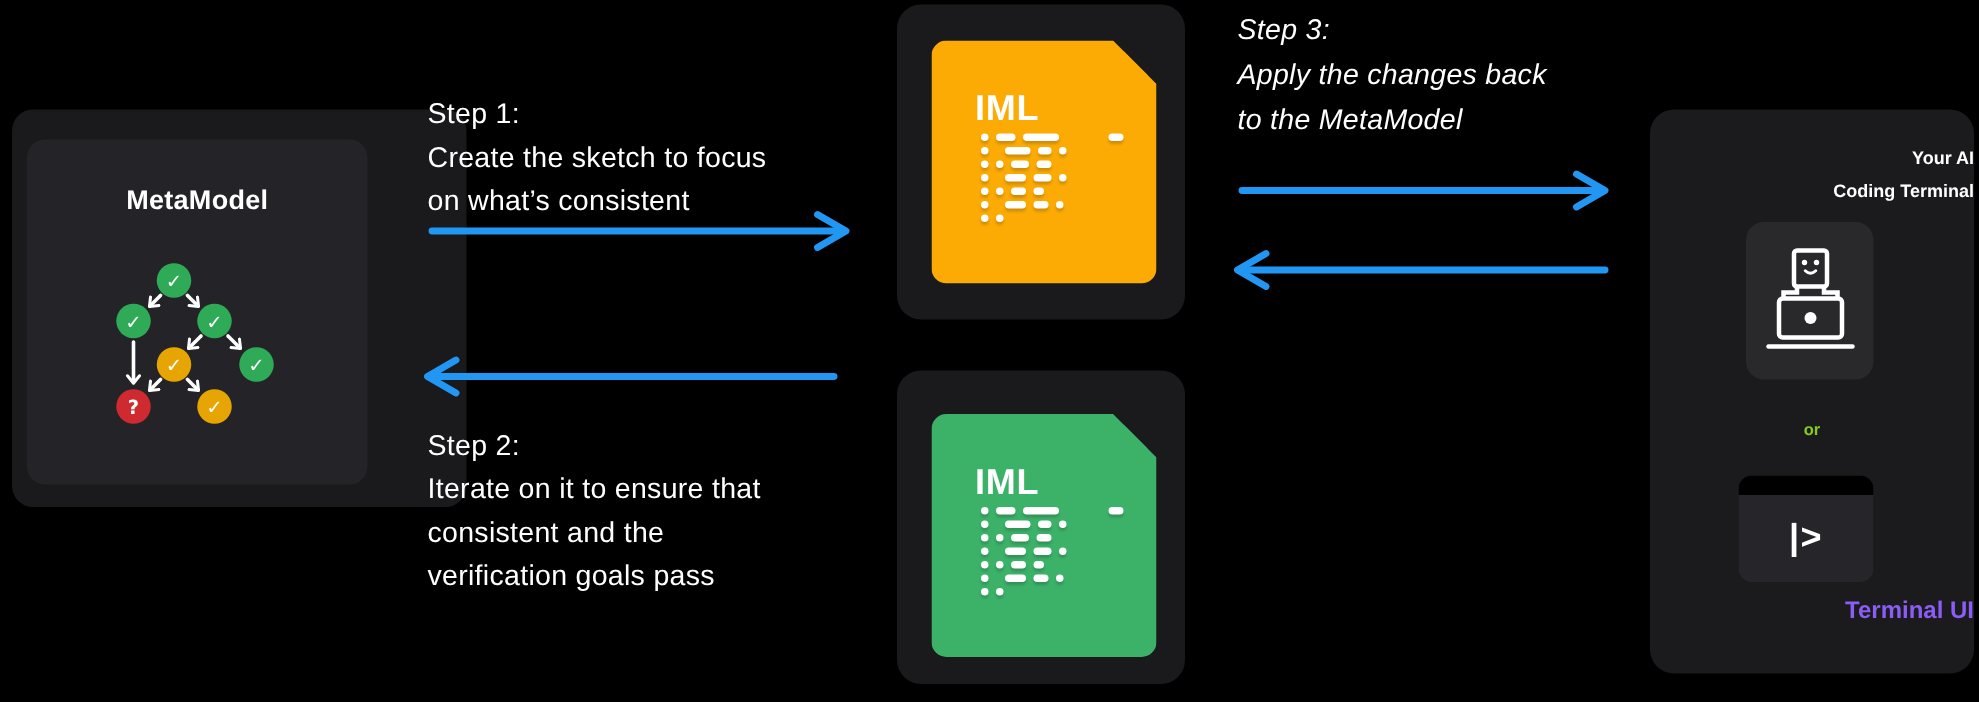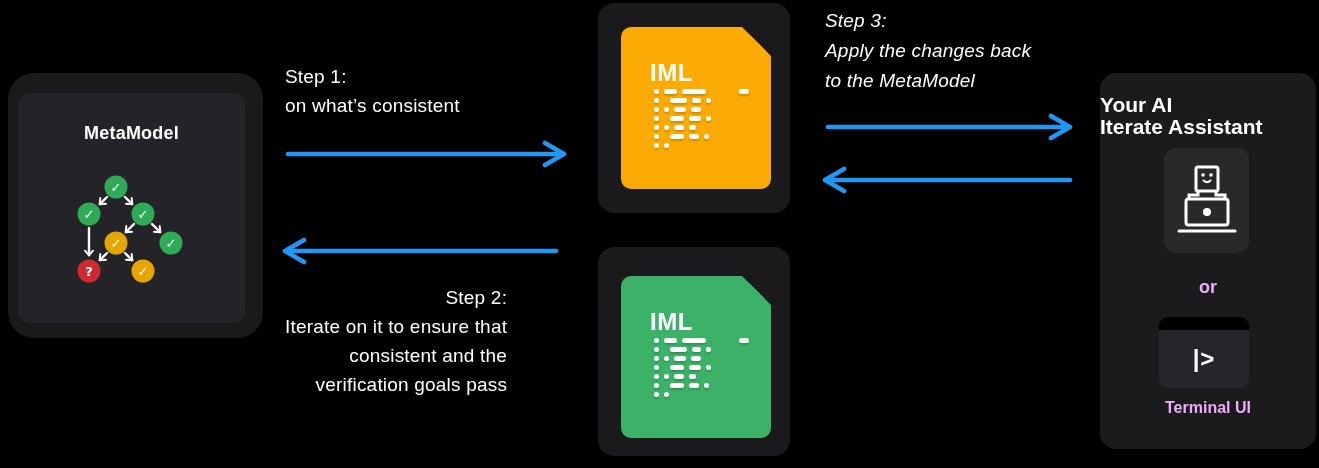--- a/index.html
+++ b/index.html
@@ -1,31 +1,31 @@
 <!DOCTYPE html>
 <html><head>
 <meta charset="utf-8">
 <style>
   html,body{margin:0;padding:0;background:#000;}
   body{font-family:"Liberation Sans",sans-serif;-webkit-font-smoothing:antialiased;}
   #canvas{position:relative;width:1319px;height:468px;background:#000;overflow:hidden;}
 
   
   .panel{position:absolute;background:#1a1a1c;border-radius:16px;}
-  #metamodel-panel{left:8px;top:73px;width:255px;height:265px;border-radius:26px;}
+  #metamodel-panel{left:8px;top:73px;width:255px;height:265px;border-radius:14px;padding-left:48px;}
   #metamodel-inner{position:absolute;left:10px;top:20px;width:227px;height:230px;
     background:#242428;border-radius:12px;}
   #metamodel-title{position:absolute;top:30px;left:0;width:100%;text-align:center;
     color:#fff;font-size:18px;font-weight:700;letter-spacing:.2px;}
   #model-graph{position:absolute;left:0;top:0;}
 
   
   .step-text{position:absolute;color:#fff;font-size:19px;line-height:29px;font-weight:400;letter-spacing:.2px;}
   #step1-text{left:285px;top:34px;margin-top:28px;}
-  #step2-text{left:285px;top:283px;text-align:right;}
+  #step2-text{left:285px;top:283px;}
   #step3-text{left:825px;top:6px;line-height:30px;font-style:italic;}
 
   .flow-arrow{position:absolute;}
   #arrow-step1{left:285px;top:139px;}
   #arrow-step2{left:282px;top:236px;}
   #arrow-step3{left:825px;top:112px;}
   #arrow-return{left:822px;top:165px;}
 
   
   #doc1-container{left:598px;top:3px;width:192px;height:210px;}
@@ -42,34 +42,34 @@
   .code-row{display:flex;align-items:center;height:5px;margin-bottom:4px;gap:5px;}
   .dot{width:5px;height:5px;border-radius:50%;background:#fff;flex:0 0 auto;
     box-shadow:0 2px 2px rgba(0,0,0,.18);}
   .dash{height:5px;border-radius:3px;background:#fff;flex:0 0 auto;
     box-shadow:0 2px 2px rgba(0,0,0,.18);}
   .mla{margin-left:auto;}
   .ind{margin-left:6px;}
 
   
   #assistant-panel{left:1100px;top:73px;width:216px;height:376px;background:#1b1b1d;}
-  #assistant-title{position:absolute;top:21px;left:0;width:100%;text-align:left;
-    color:#fff;font-size:21px;line-height:22px;font-weight:700;}
+  #assistant-title{position:absolute;top:21px;left:0;width:100%;text-align:right;
+    color:#fff;font-size:12px;line-height:22px;font-weight:700;}
   #robot-tile{position:absolute;left:64px;top:75px;width:85px;height:105px;
     background:#29292b;border-radius:12px;display:flex;align-items:center;justify-content:center;}
   #or-label{position:absolute;top:203px;left:0;width:100%;text-align:center;
-    color:#f0abfc;font-size:18px;line-height:22px;font-weight:700;}
+    color:#84cc16;font-size:11px;line-height:22px;font-weight:700;}
   #terminal-icon{position:absolute;left:59px;top:244px;width:90px;height:71px;
     border-radius:9px;overflow:hidden;}
   #terminal-bar{height:13px;background:#000;}
   #terminal-body{height:58px;background:#26262a;display:flex;align-items:center;justify-content:center;}
   #terminal-prompt{color:#fff;font-size:24px;font-weight:700;letter-spacing:1px;
     font-family:"Liberation Sans",sans-serif;}
-  #terminal-label{position:absolute;top:326px;left:0;width:100%;text-align:center;
-    color:#f0abfc;font-size:16px;font-weight:700;}
+  #terminal-label{position:absolute;top:326px;left:0;width:100%;text-align:right;
+    color:#8b5cf6;font-size:16px;font-weight:700;}
 
   .node-glyph{font-family:"DejaVu Sans",sans-serif;font-weight:700;fill:#fff;}
 </style>
 </head>
 <body>
 
 <div id="canvas">
 
   <div class="panel" id="metamodel-panel">
     <div id="metamodel-inner">
@@ -116,20 +116,21 @@
         <g>
           <circle cx="125" cy="178" r="11.5" fill="#E6A503"></circle>
           <text class="node-glyph" x="125" y="183" font-size="13" text-anchor="middle">✓</text>
         </g>
       </svg>
     </div>
   </div>
 
   <div class="step-text" id="step1-text">
     <div>Step 1:</div>
+    <div>Create the sketch to focus</div>
     <div>on what’s consistent</div>
   </div>
 
   <div class="step-text" id="step2-text">
     <div>Step 2:</div>
     <div>Iterate on it to ensure that</div>
     <div>consistent and the</div>
     <div>verification goals pass</div>
   </div>
 
@@ -260,21 +261,21 @@
       <div class="code-row">
           <span class="dot"></span>
           <span class="dot"></span>
         </div>
     </div>
   </div>
 
   <div class="panel" id="assistant-panel">
     <div id="assistant-title">
       <div>Your AI</div>
-      <div>Iterate Assistant</div>
+      <div>Coding Terminal</div>
     </div>
 
     <div id="robot-tile">
       <svg width="60" height="72" viewBox="0 0 60 72">
         <g stroke="#fff" stroke-width="3" fill="none">
           <rect x="19" y="2" width="22" height="24" rx="2"></rect>
           <path d="M21,26 V30 H12 V34"></path>
           <path d="M39,26 V30 H48 V34"></path>
           <rect x="9" y="34" width="42" height="26" rx="2.5"></rect>
         </g>

